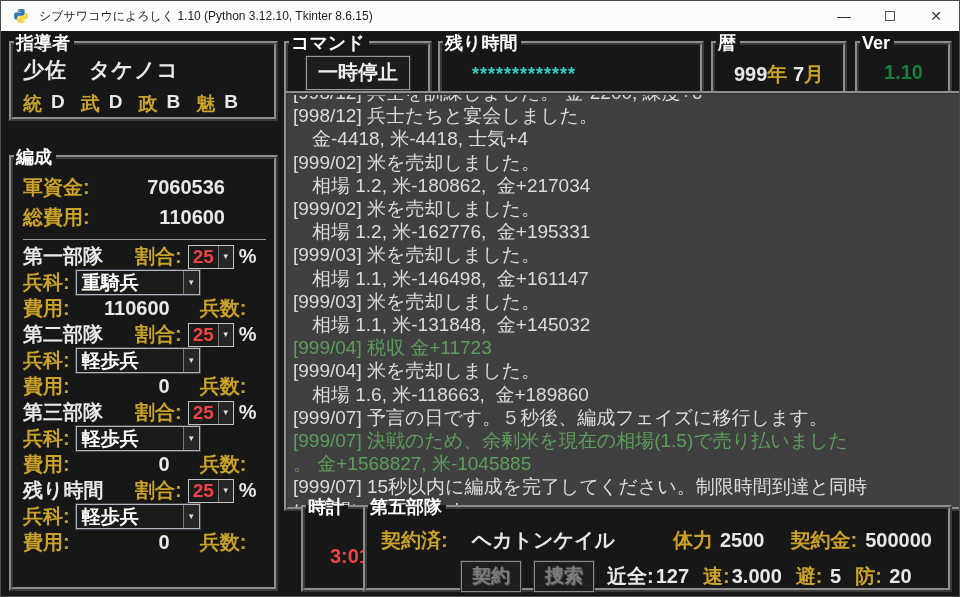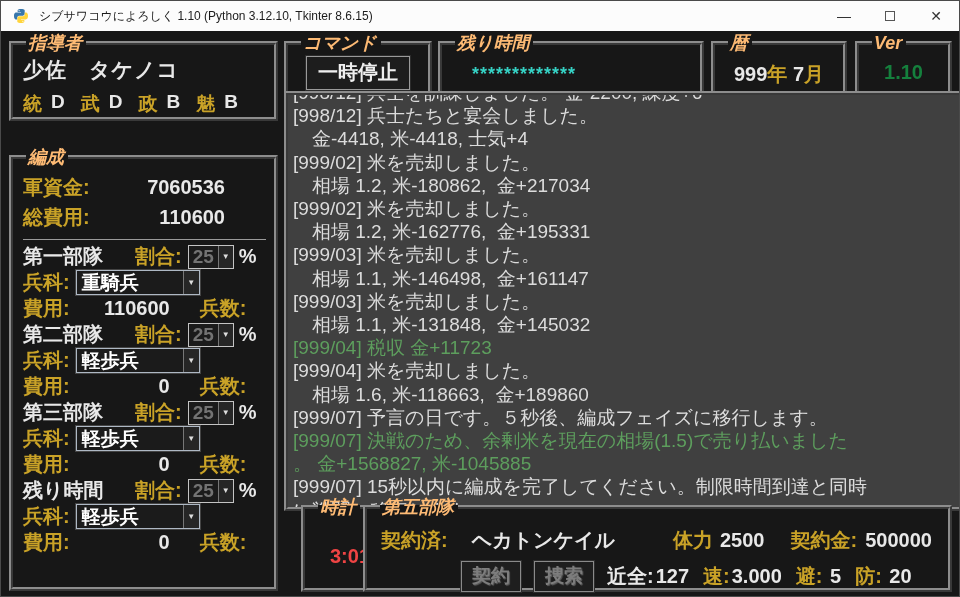--- a/index.html
+++ b/index.html
@@ -11,21 +11,21 @@
   .tb-icon { margin:0 10px 0 12px; display:flex; }
   .tb-title { font-size:12px; color:#1c1c1c; }
   .tb-controls { margin-left:auto; display:flex; height:100%; }
   .tb-btn { width:46px; height:100%; display:flex; align-items:center; justify-content:center; font-size:14px; color:#333; cursor:default; }
   .tb-max-glyph { width:10px; height:10px; border:1px solid #555; }
 
   
   .content { position:absolute; top:30px; left:0; right:0; bottom:0; background:#171717; font-weight:bold; }
 
   fieldset.frame { position:absolute; border:4px ridge #8d8d8d; margin:0; padding:0; background:#171717; }
-  fieldset.frame legend { font-size:18px; font-weight:bold; color:#fdba74; padding:0 4px 0 2px; margin-left:13px; line-height:1.05;font-style:italic; }
+  fieldset.frame legend { font-size:18px; font-weight:bold; color:#ffffff; padding:0 4px 0 2px; margin-left:1px; line-height:1.05; }
   .gold  { color:#c9a227; }
   .white { color:#e8e8e8; }
 
   
   #leader-frame  { left:8px; top:3px; width:269px; height:87px; }
   .leader-body { padding:3px 10px 0 10px; }
   .leader-name { font-size:21px; color:#e8e8e8; letter-spacing:1px; margin-bottom:7px; white-space:pre; }
   .leader-stats { display:flex; gap:16px; font-size:19px; }
   .leader-stats .stat { display:flex; gap:9px; }
 
@@ -47,21 +47,21 @@
   
   #formation-frame { left:8px; top:117px; width:269px; height:443px; }
   .formation-body { padding:6px 6px 0 10px; }
   .f-row { display:flex; align-items:center; height:30px; font-size:20px; }
   .f-funds-label { width:94px; }
   .f-funds-value { width:108px; text-align:right; }
   .f-sep { border:none; border-top:1px solid #9a9a9a; margin:6px 2px 4px 0; }
   .u-row { display:flex; align-items:center; height:26px; font-size:20px; }
   .u-name { width:112px; }
   .spinbox { display:inline-flex; align-items:center; height:24px; border:1px solid #c4c4c4; background:#1b1b1b; margin-left:6px; }
-  .spin-value { color:#737373; font-size:19px; padding:0 4px; min-width:26px; text-align:left; }
+  .spin-value { color:#ef4444; font-size:19px; padding:0 4px; min-width:26px; text-align:left; }
   .spin-btn { width:15px; height:22px; border-left:1px solid #777; background:#262626; color:#ddd; font-size:8px; display:flex; align-items:center; justify-content:center; }
   .u-pct { margin-left:5px; }
   .combobox { display:inline-flex; align-items:center; width:124px; height:25px; border:1px solid #aeb8c4; outline:1px solid #444; background:#1b1b1b; margin-left:6px; }
   .combo-value { flex:1; color:#fff; font-size:19px; padding-left:5px; }
   .combo-btn { width:16px; height:23px; border-left:1px solid #777; background:#262626; color:#ddd; font-size:8px; display:flex; align-items:center; justify-content:center; }
   .u-cost-value { width:100px; text-align:right; }
   .u-count-label { margin-left:30px; }
 
   
   #log-frame { position:absolute; left:283px; top:60px; width:709px; height:420px; border:4px ridge #8d8d8d; background:#404040; overflow:hidden; }

